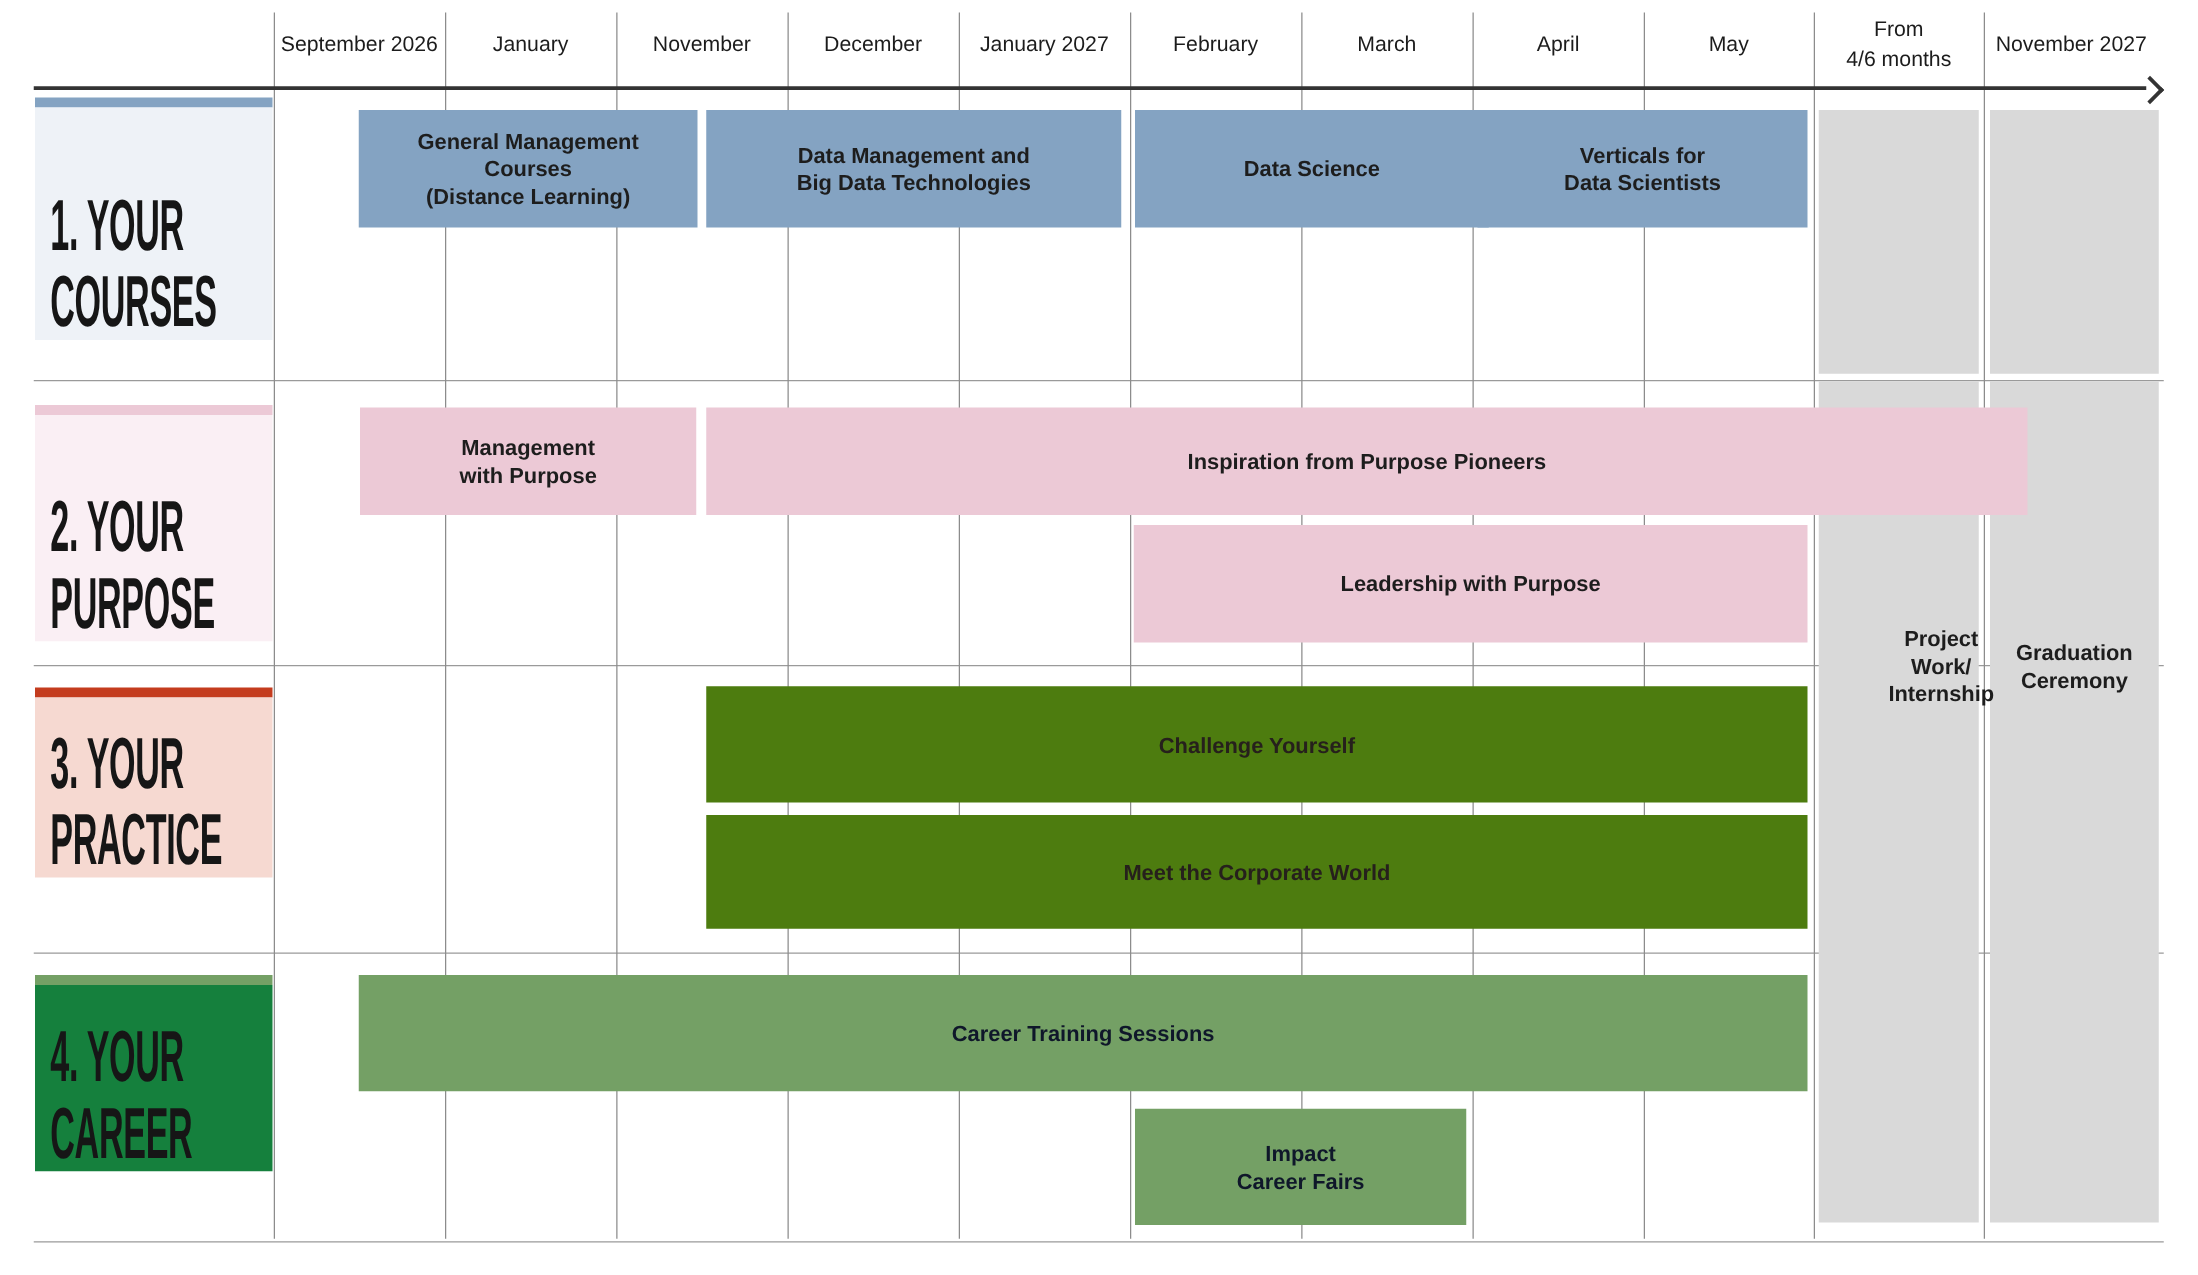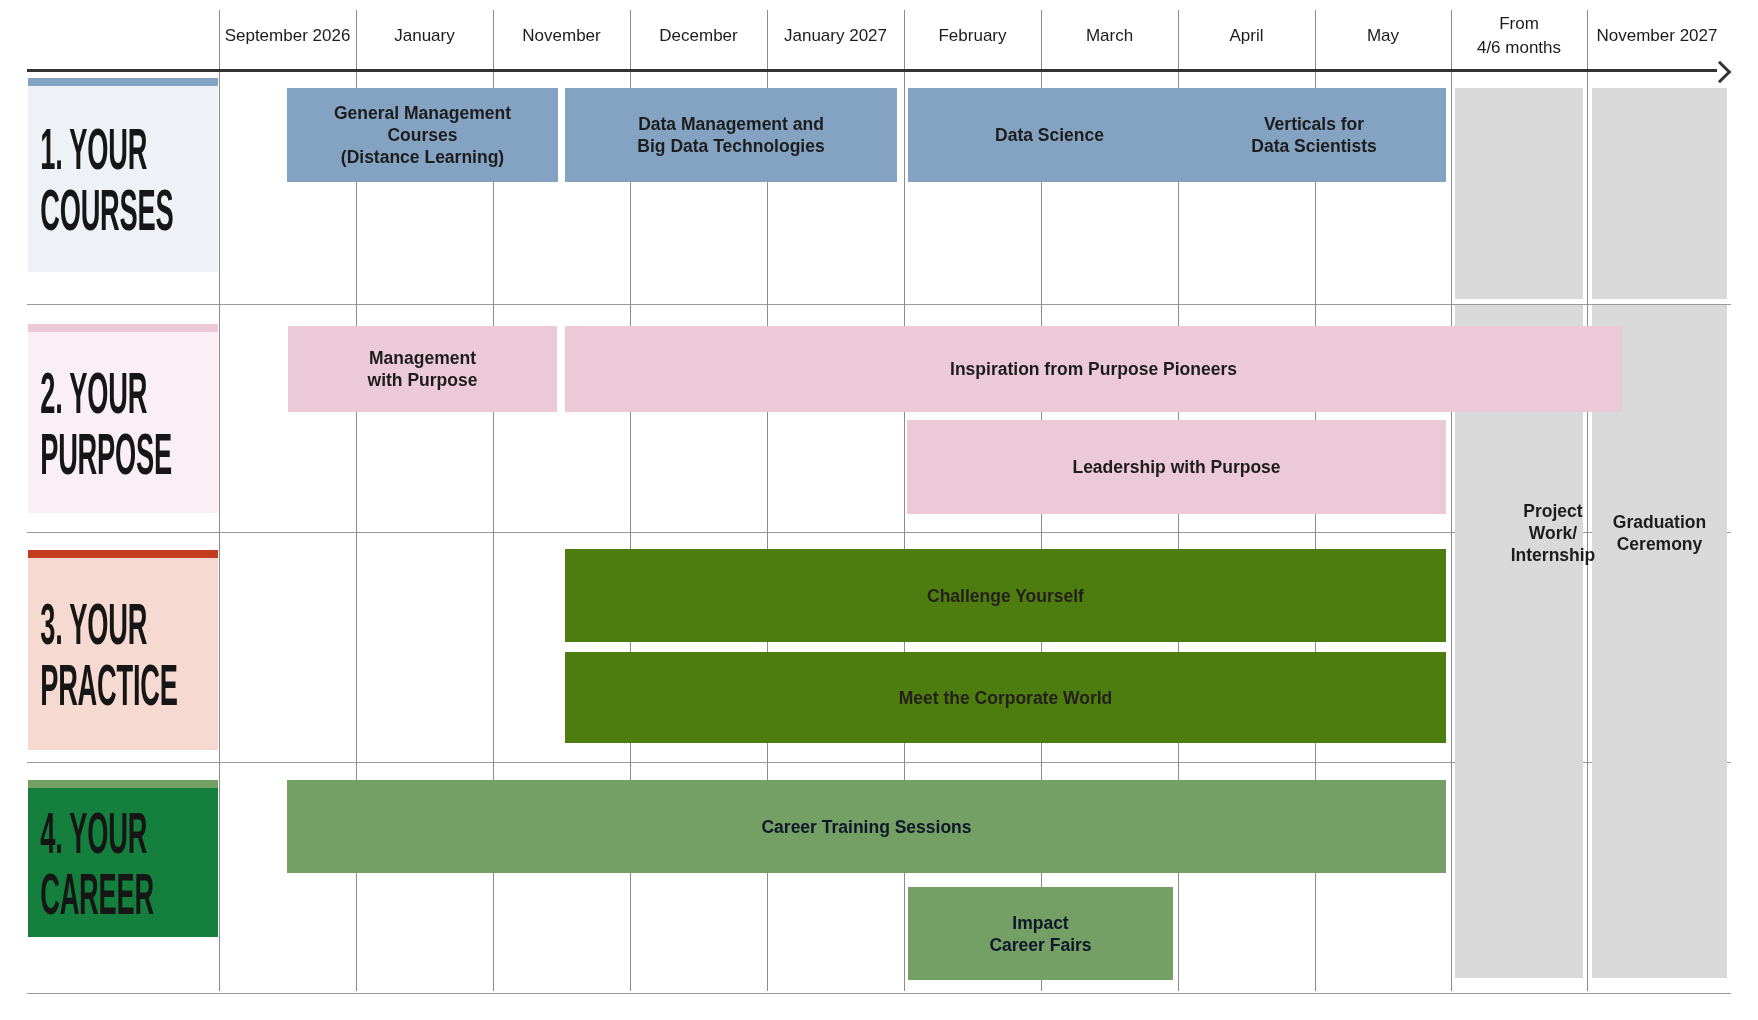--- a/index.html
+++ b/index.html
@@ -11,21 +11,21 @@
   .vline{position:absolute;top:10px;height:981px;width:1px;background:#8c8c8c;z-index:1;}
   .hline{position:absolute;left:27px;width:1704px;height:1px;background:#9a9a9a;z-index:1;}
   .axis{position:absolute;left:27px;top:69px;width:1690px;height:3px;background:#333;z-index:4;}
   .axis-arrow{position:absolute;left:1712px;top:63.5px;width:13px;height:13px;
     border-top:3px solid #333;border-right:3px solid #333;transform:rotate(45deg);z-index:4;}
   
   .month-label{position:absolute;top:12px;height:48px;display:flex;align-items:center;justify-content:center;
     font-size:17px;line-height:24px;text-align:center;white-space:pre-line;color:#1c1c1c;z-index:5;}
   
   .row-strip{position:absolute;left:28px;width:190px;height:8px;z-index:3;}
-  .row-body{position:absolute;left:28px;width:190px;z-index:3;display:flex;align-items:center;}
+  .row-body{position:absolute;left:28px;width:190px;z-index:3;display:flex;align-items:flex-end;}
   .row-title{display:inline-block;padding-left:26px;font-weight:bold;font-size:58px;line-height:61px;
     letter-spacing:-0.5px;color:#161616;transform:scaleX(0.47);transform-origin:0 50%;white-space:pre-line;}
   
   .bar{position:absolute;z-index:3;display:flex;align-items:center;justify-content:center;
     text-align:center;font-weight:bold;font-size:17.5px;line-height:22px;white-space:pre-line;color:#1d1d1d;}
   .bar.blue{background:#84a3c2;}
   .bar.pink{background:#ecc9d6;}
   .bar.red{background:#4d7c0f;color:#26201c;}
   .bar.green{background:#74a065;color:#0f172a;}
   
@@ -87,21 +87,21 @@
 COURSES</span>
   </div>
 
   <div class="row-strip" style="top:324px;background:#ecc9d6"></div>
   <div class="row-body" style="top:332px;height:181px;background:#faeff4">
     <span class="row-title">2. YOUR
 PURPOSE</span>
   </div>
 
   <div class="row-strip" style="top:550px;background:#c43c1e"></div>
-  <div class="row-body" style="top:558px;height:192px;background:#f6d9d1">
+  <div class="row-body" style="top:558px;height:144px;background:#f6d9d1">
     <span class="row-title">3. YOUR
 PRACTICE</span>
   </div>
 
   <div class="row-strip" style="top:780px;background:#74a065"></div>
   <div class="row-body" style="top:788px;height:149px;background:#15803d">
     <span class="row-title">4. YOUR
 CAREER</span>
   </div>
 

